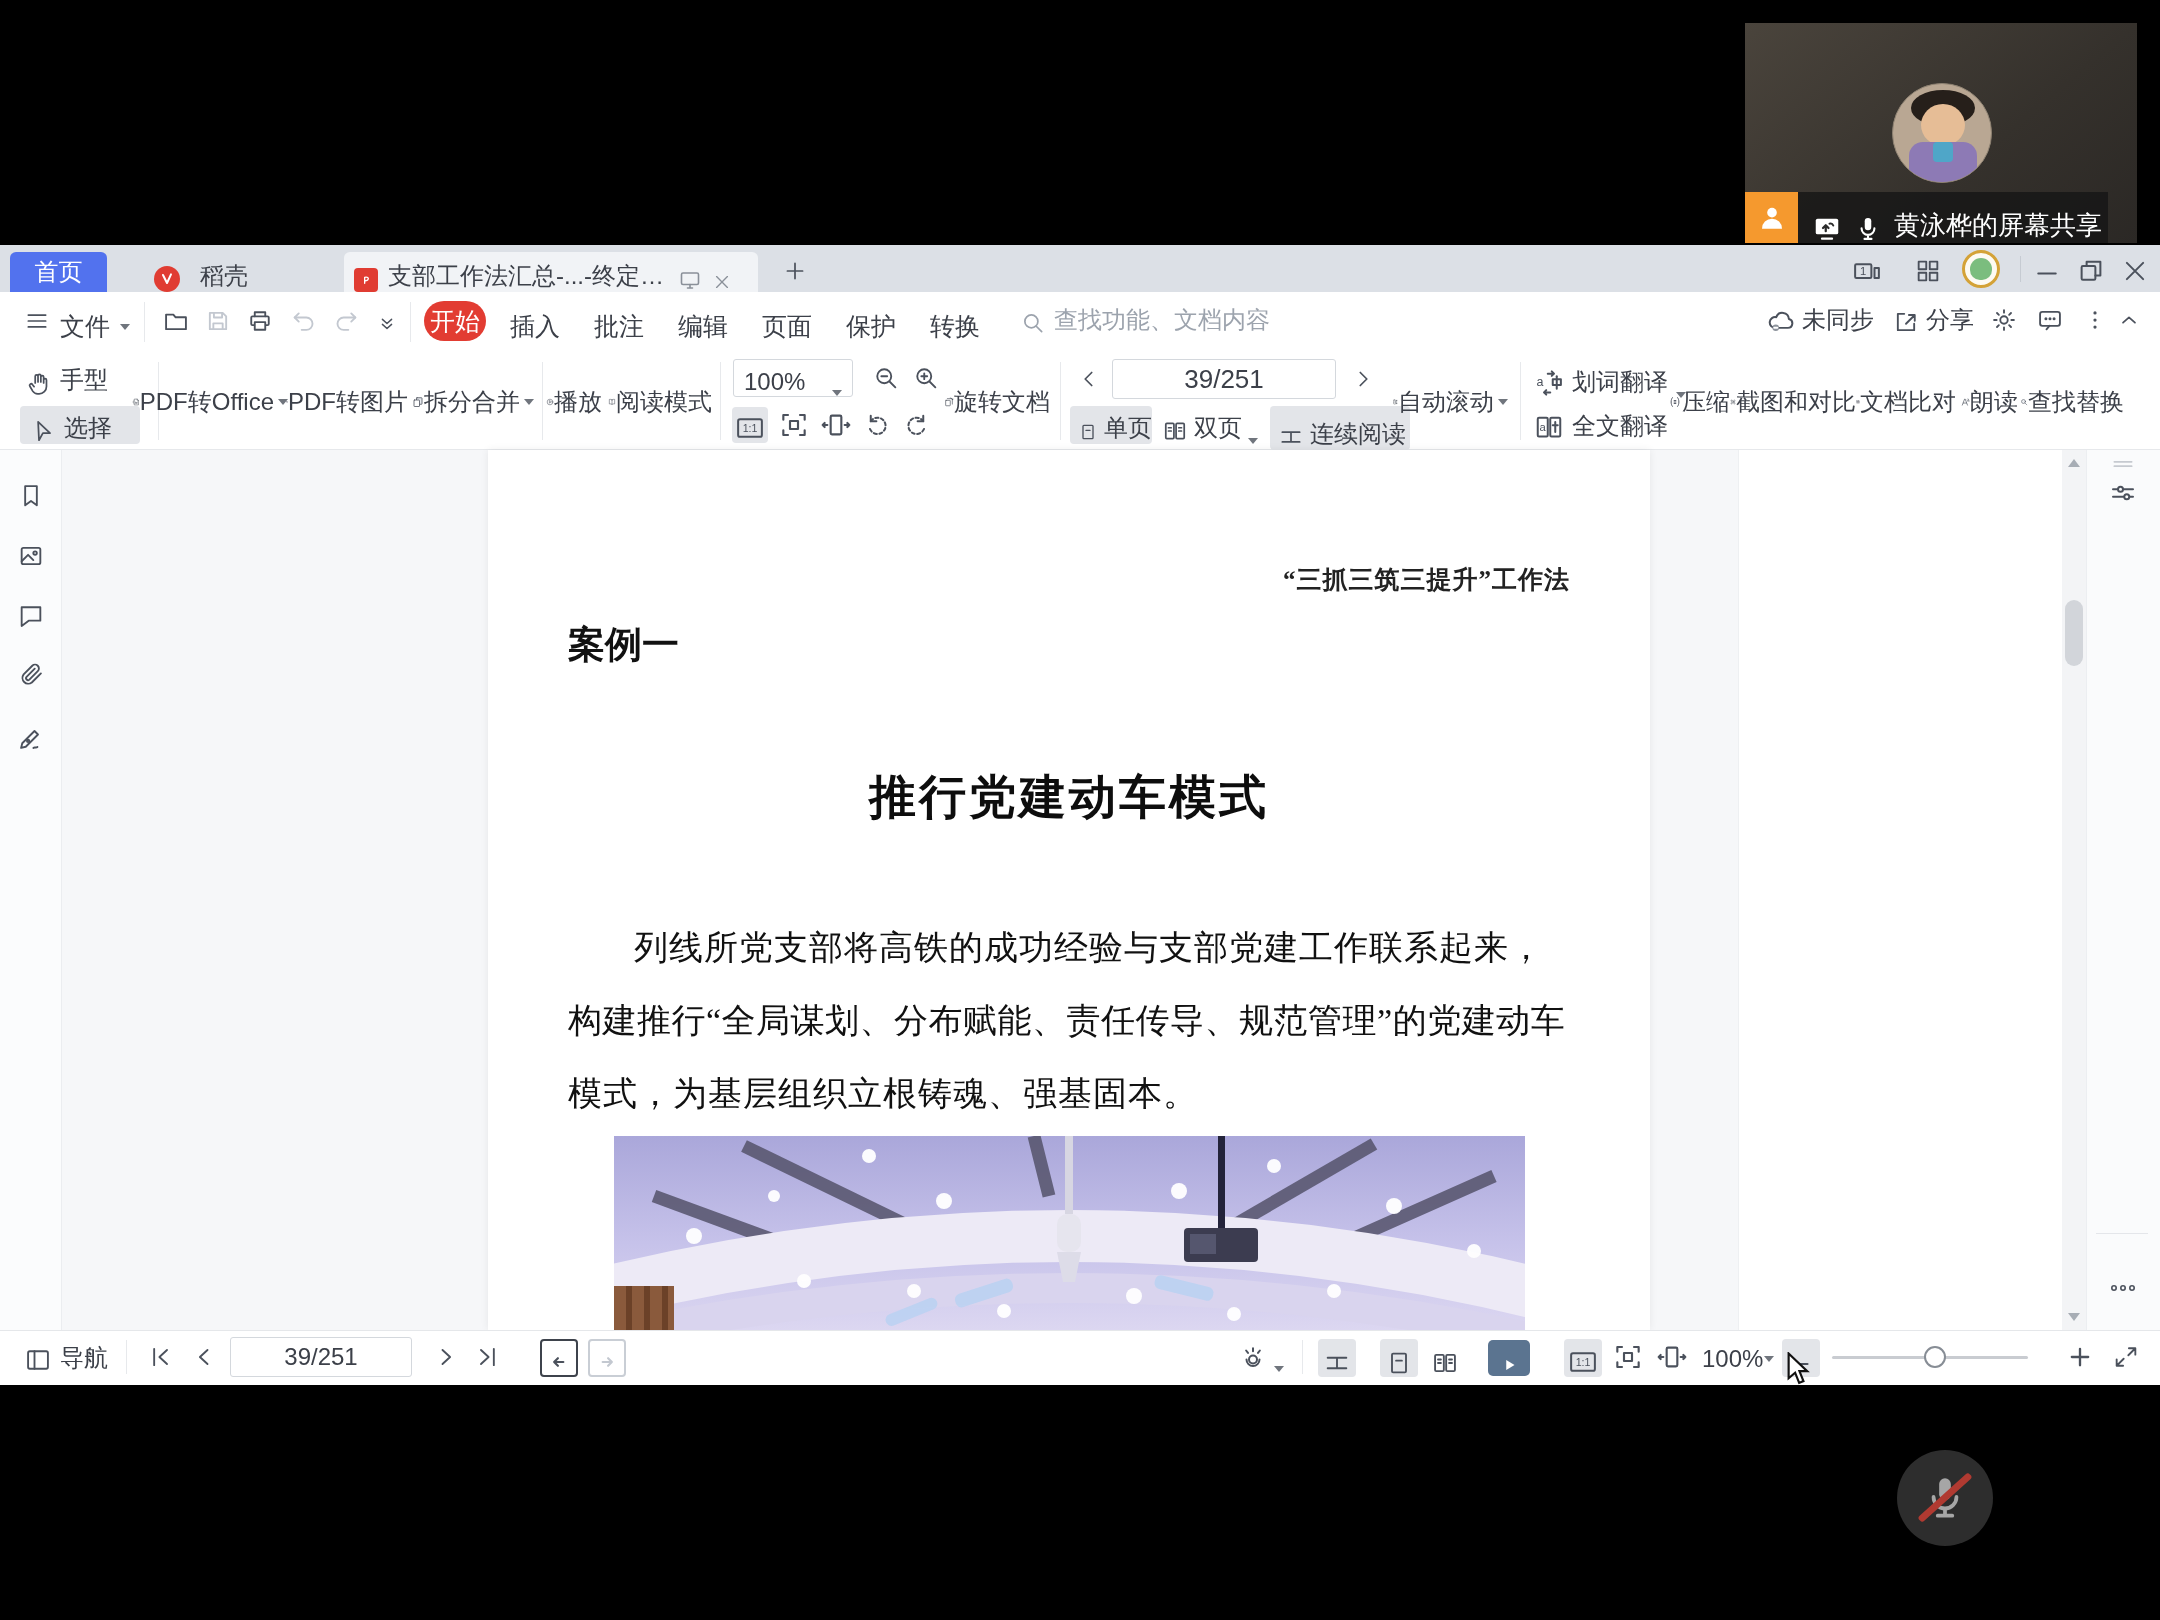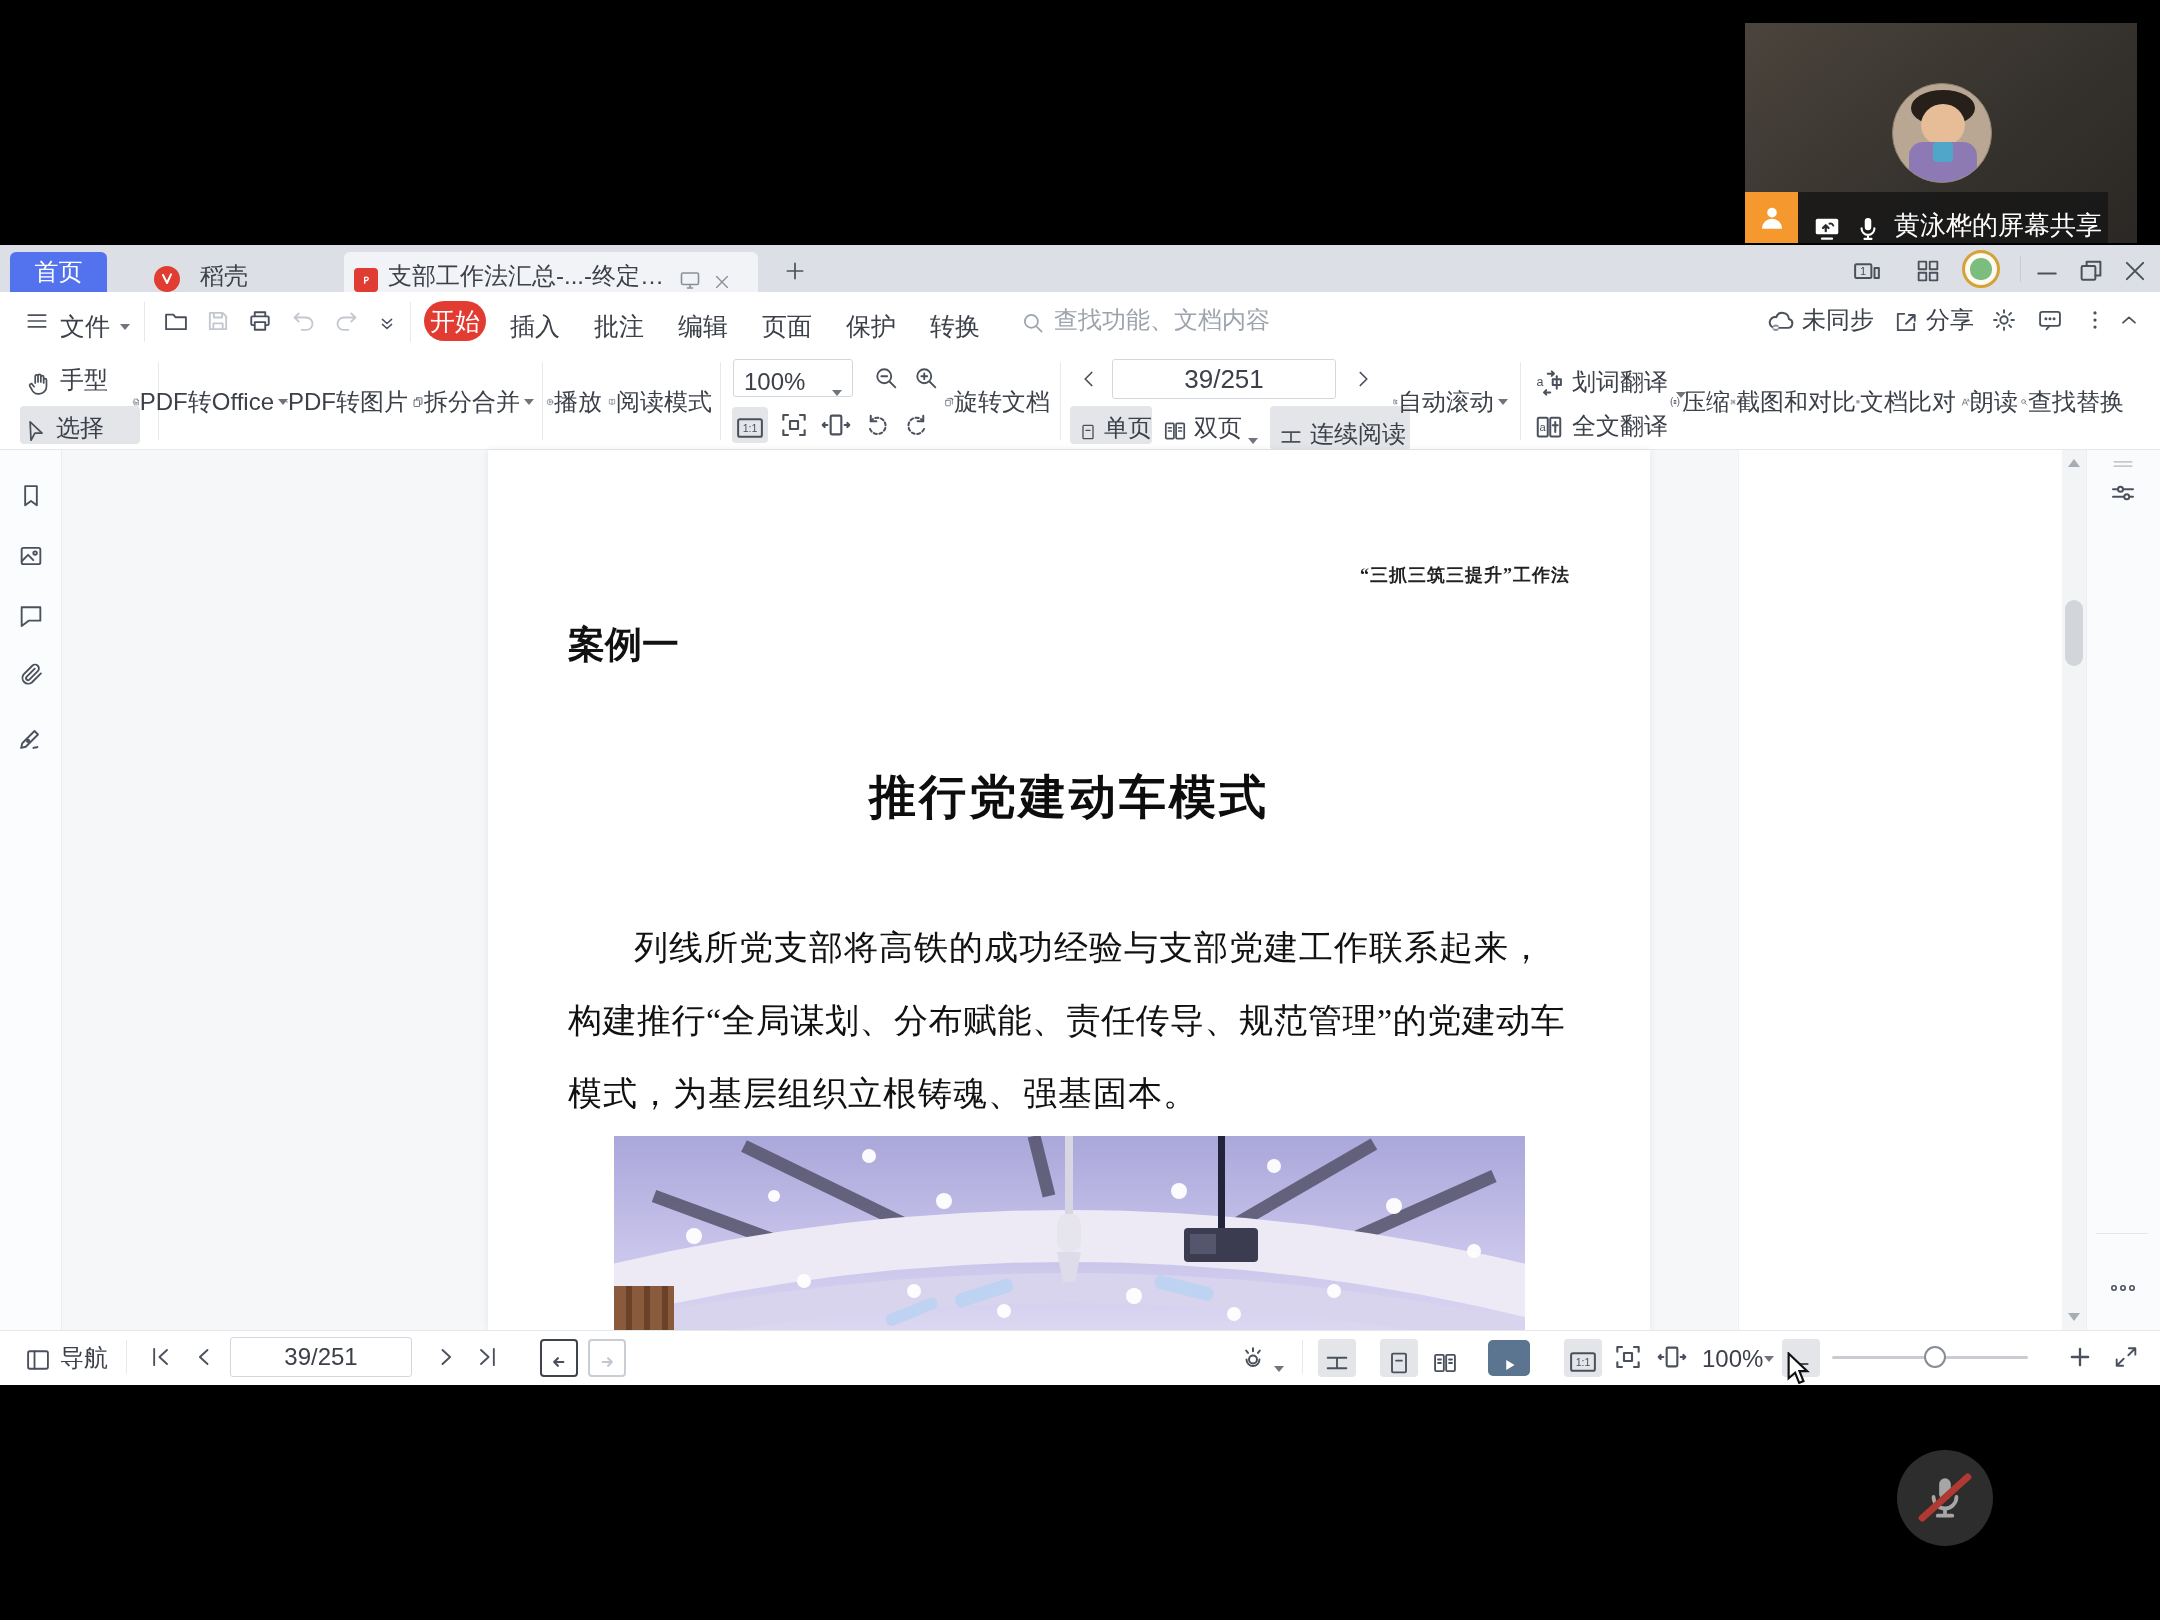--- a/index.html
+++ b/index.html
@@ -166,21 +166,21 @@
   </svg>
 
 <div class="abs" style="left:0;top:352px;width:2160px;height:98px;background:#fff;border-bottom:1px solid #e6e8eb"></div>
 
 <div class="abs row" style="left:26px;top:364px;gap:8px">
   <svg class="ic" width="26" height="26" viewBox="0 0 24 24">
       <path d="M8.5 12V5.8a1.3 1.3 0 0 1 2.6 0V11m0-5.7a1.3 1.3 0 0 1 2.6 0V11m0-4.6a1.3 1.3 0 0 1 2.6 0V12m0-2.8a1.3 1.3 0 0 1 2.6 0v6A6.8 6.8 0 0 1 12.1 22h-1.3a5.5 5.5 0 0 1-4.6-2.5L3.6 15a1.4 1.4 0 0 1 2.3-1.6l1.6 2"></path>
     </svg>
   <span class="txt">手型</span>
 </div>
-<div class="abs row hl" style="left:20px;top:406px;width:120px;height:38px;padding-left:2px;gap:8px">
+<div class="abs row hl" style="left:20px;top:406px;width:120px;height:38px;padding-left:10px;gap:8px">
   <svg class="ic" width="26" height="26" viewBox="0 0 24 24">
       <path d="M7.5 3.5l11 10.5h-6.6l-3.6 6.5z"></path>
     </svg>
   <span class="txt">选择</span>
 </div>
 <div class="vdiv" style="left:158px;top:362px;height:78px"></div>
 
 <div class="tool" style="left:132px;width:156px">
   <svg class="ic" width="36" height="36" viewBox="0 0 24 24">
       <path d="M8 3h8l4 4v14H8z"></path>
@@ -413,21 +413,21 @@
 <svg class="abs ic" width="28" height="28" viewBox="0 0 24 24" style="left:17px;top:724px">
     <path d="M4.5 16.5L15 6l3 3L7.5 19.5l-4 1z"></path>
     <circle cx="9.5" cy="14.5" r="1"></circle>
     <path d="M14 20.5c1.2-1 2.3.3 3.5-.8"></path>
   </svg>
 
 <div class="abs" style="left:62px;top:450px;width:1676px;height:880px;background:#f6f7f9"></div>
 <div class="abs" style="left:488px;top:450px;width:1162px;height:880px;background:#fff;box-shadow:0 0 8px rgba(0,0,0,.07)"></div>
 <div class="abs" style="left:1738px;top:450px;width:324px;height:880px;background:#fff;border-left:1px solid #eef0f2"></div>
 
-<div class="abs serif" style="left:1170px;top:563px;width:400px;text-align:right;font-size:18px;font-weight:700;color:#222;letter-spacing:1px">“三抓三筑三提升”工作法</div>
+<div class="abs serif" style="left:1170px;top:563px;width:400px;text-align:right;font-size:25px;font-weight:700;color:#222;letter-spacing:1px">“三抓三筑三提升”工作法</div>
 <div class="abs" style="left:568px;top:620px;font-size:37px;font-weight:700;color:#111">案例一</div>
 <div class="abs serif" style="left:568px;top:766px;width:1002px;text-align:center;font-size:47px;font-weight:700;color:#0d0d0d;letter-spacing:3px">推行党建动车模式</div>
 <div class="abs serif" style="left:568px;top:925px;width:1002px;font-size:34px;color:#111;text-indent:66px;letter-spacing:1px">列线所党支部将高铁的成功经验与支部党建工作联系起来，</div>
 <div class="abs serif" style="left:568px;top:998px;width:1010px;font-size:34px;color:#111;letter-spacing:0.5px">构建推行“全局谋划、分布赋能、责任传导、规范管理”的党建动车</div>
 <div class="abs serif" style="left:568px;top:1071px;width:1002px;font-size:34px;color:#111;letter-spacing:1px">模式，为基层组织立根铸魂、强基固本。</div>
 
 <div class="abs" style="left:614px;top:1136px;width:911px;height:194px;overflow:hidden">
   <svg width="911" height="194" viewBox="0 0 911 194">
     <defs>
       <linearGradient id="sky" x1="0" y1="0" x2="0" y2="1">

